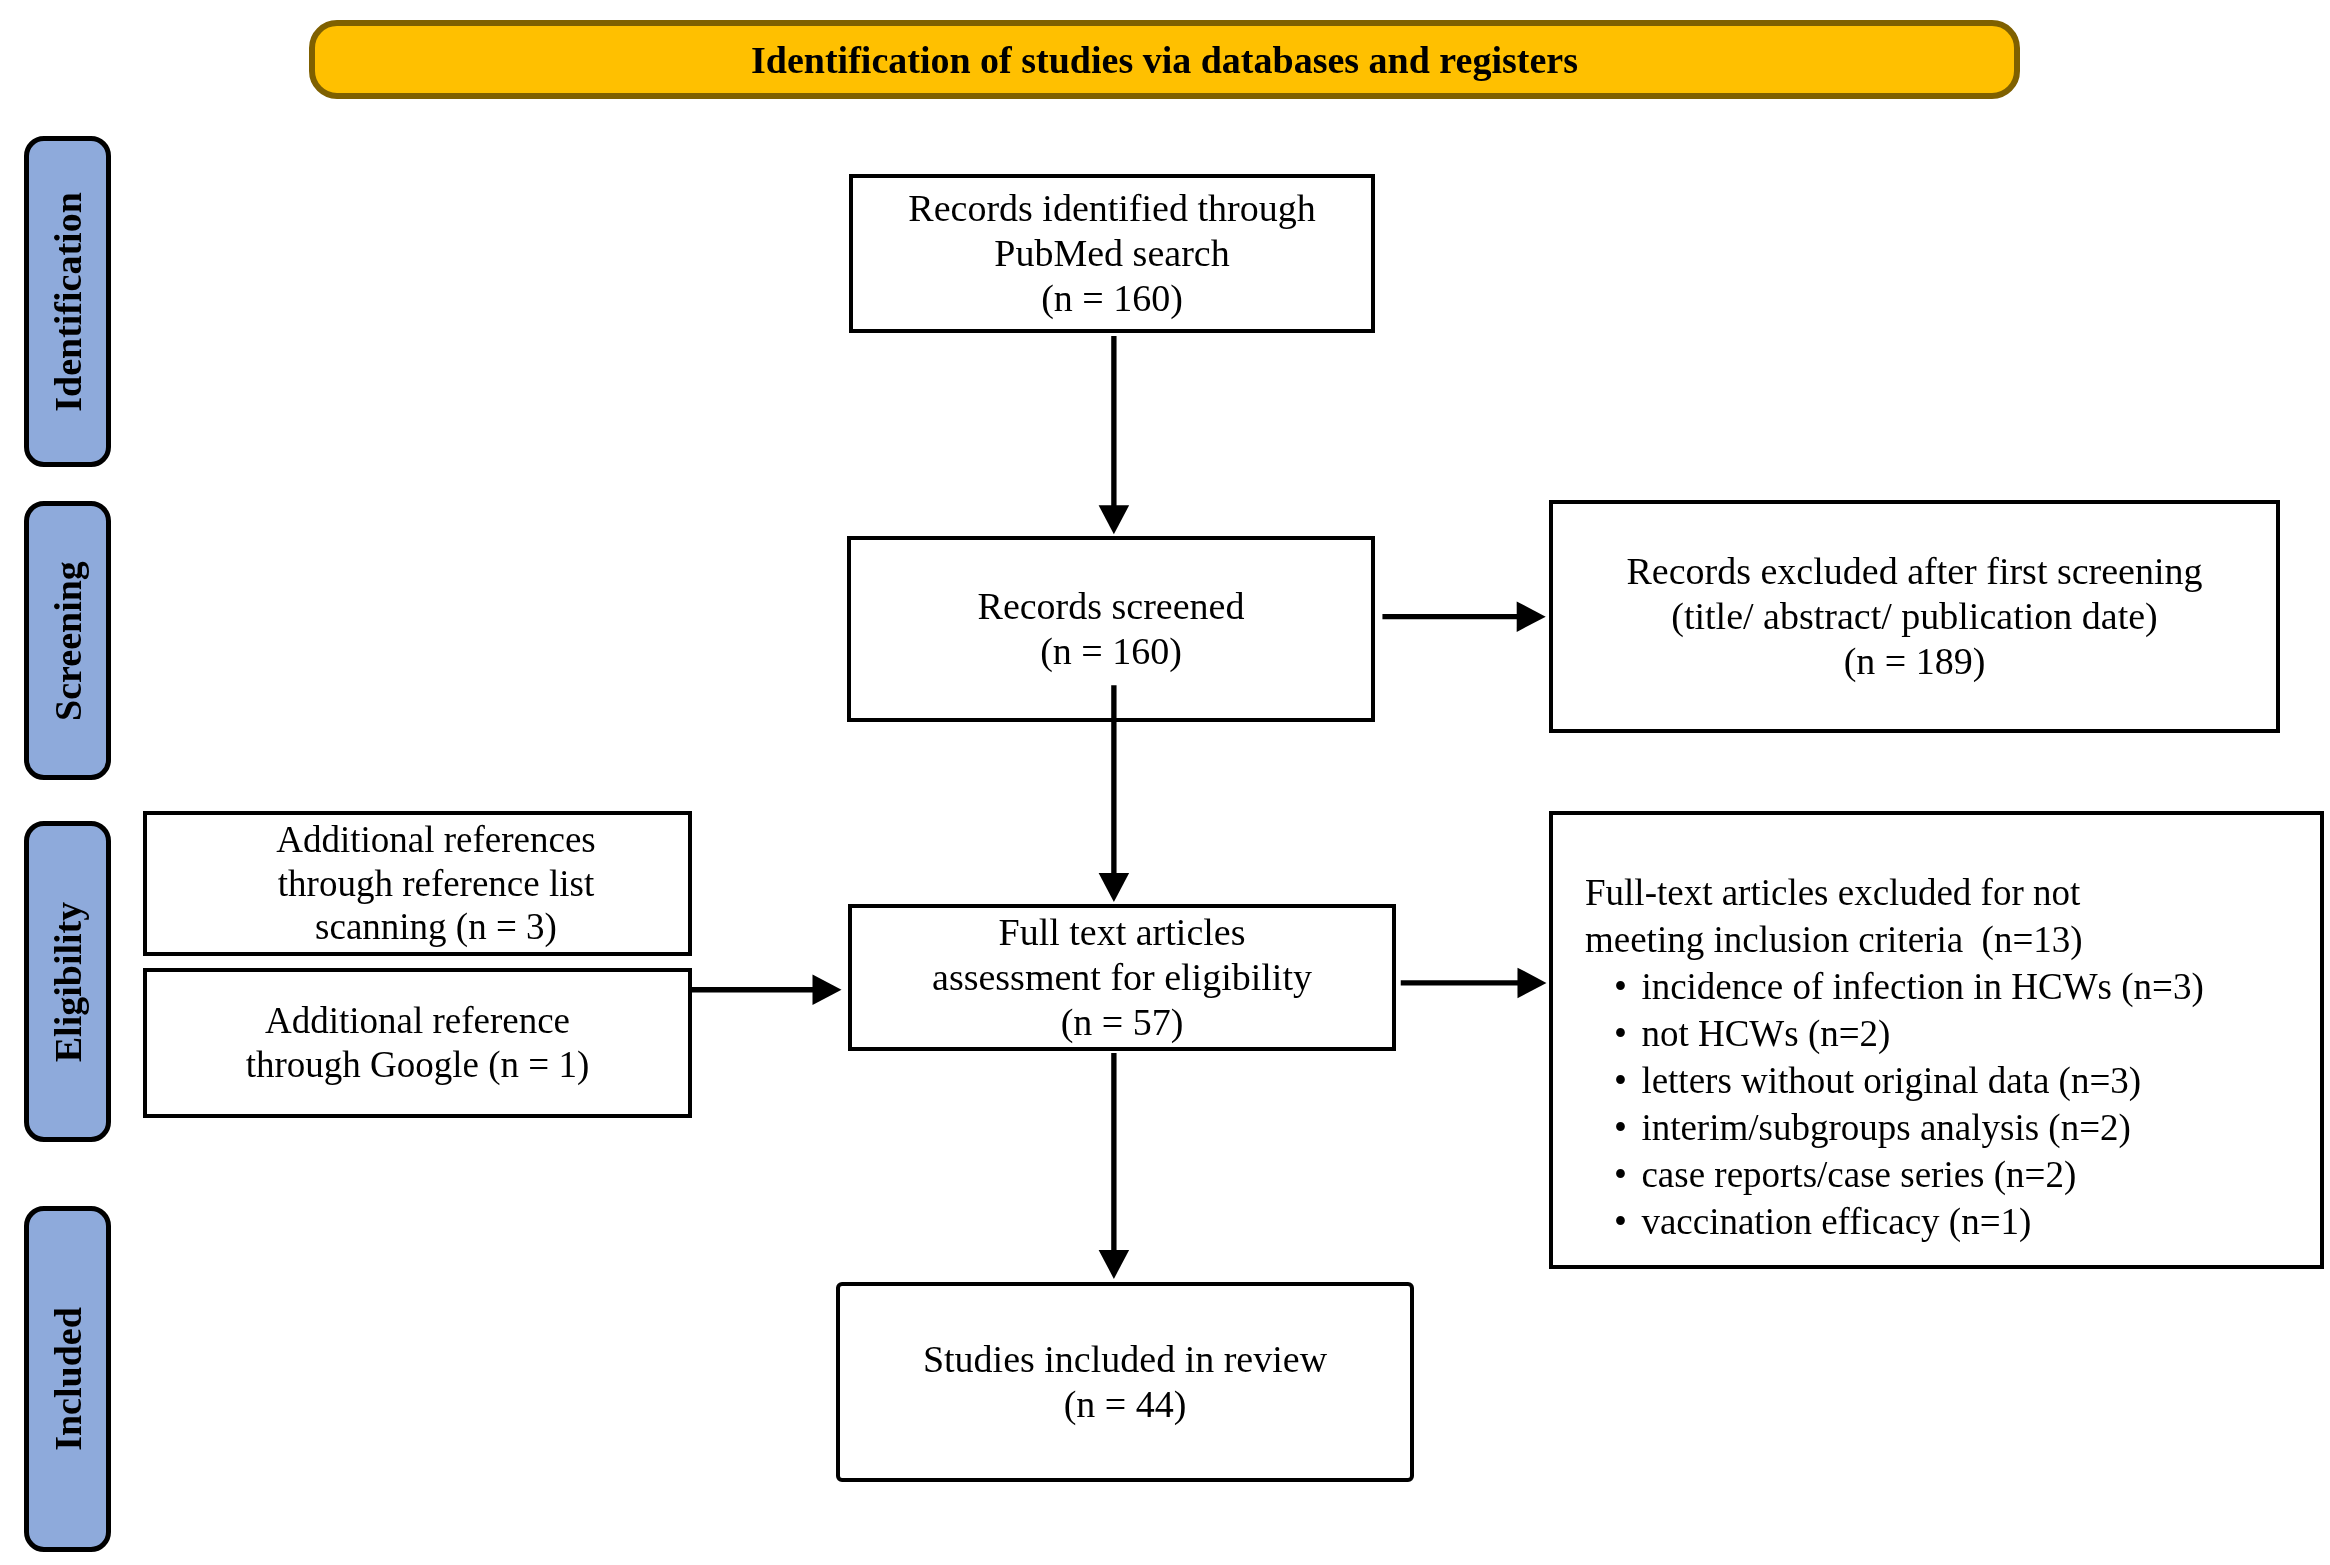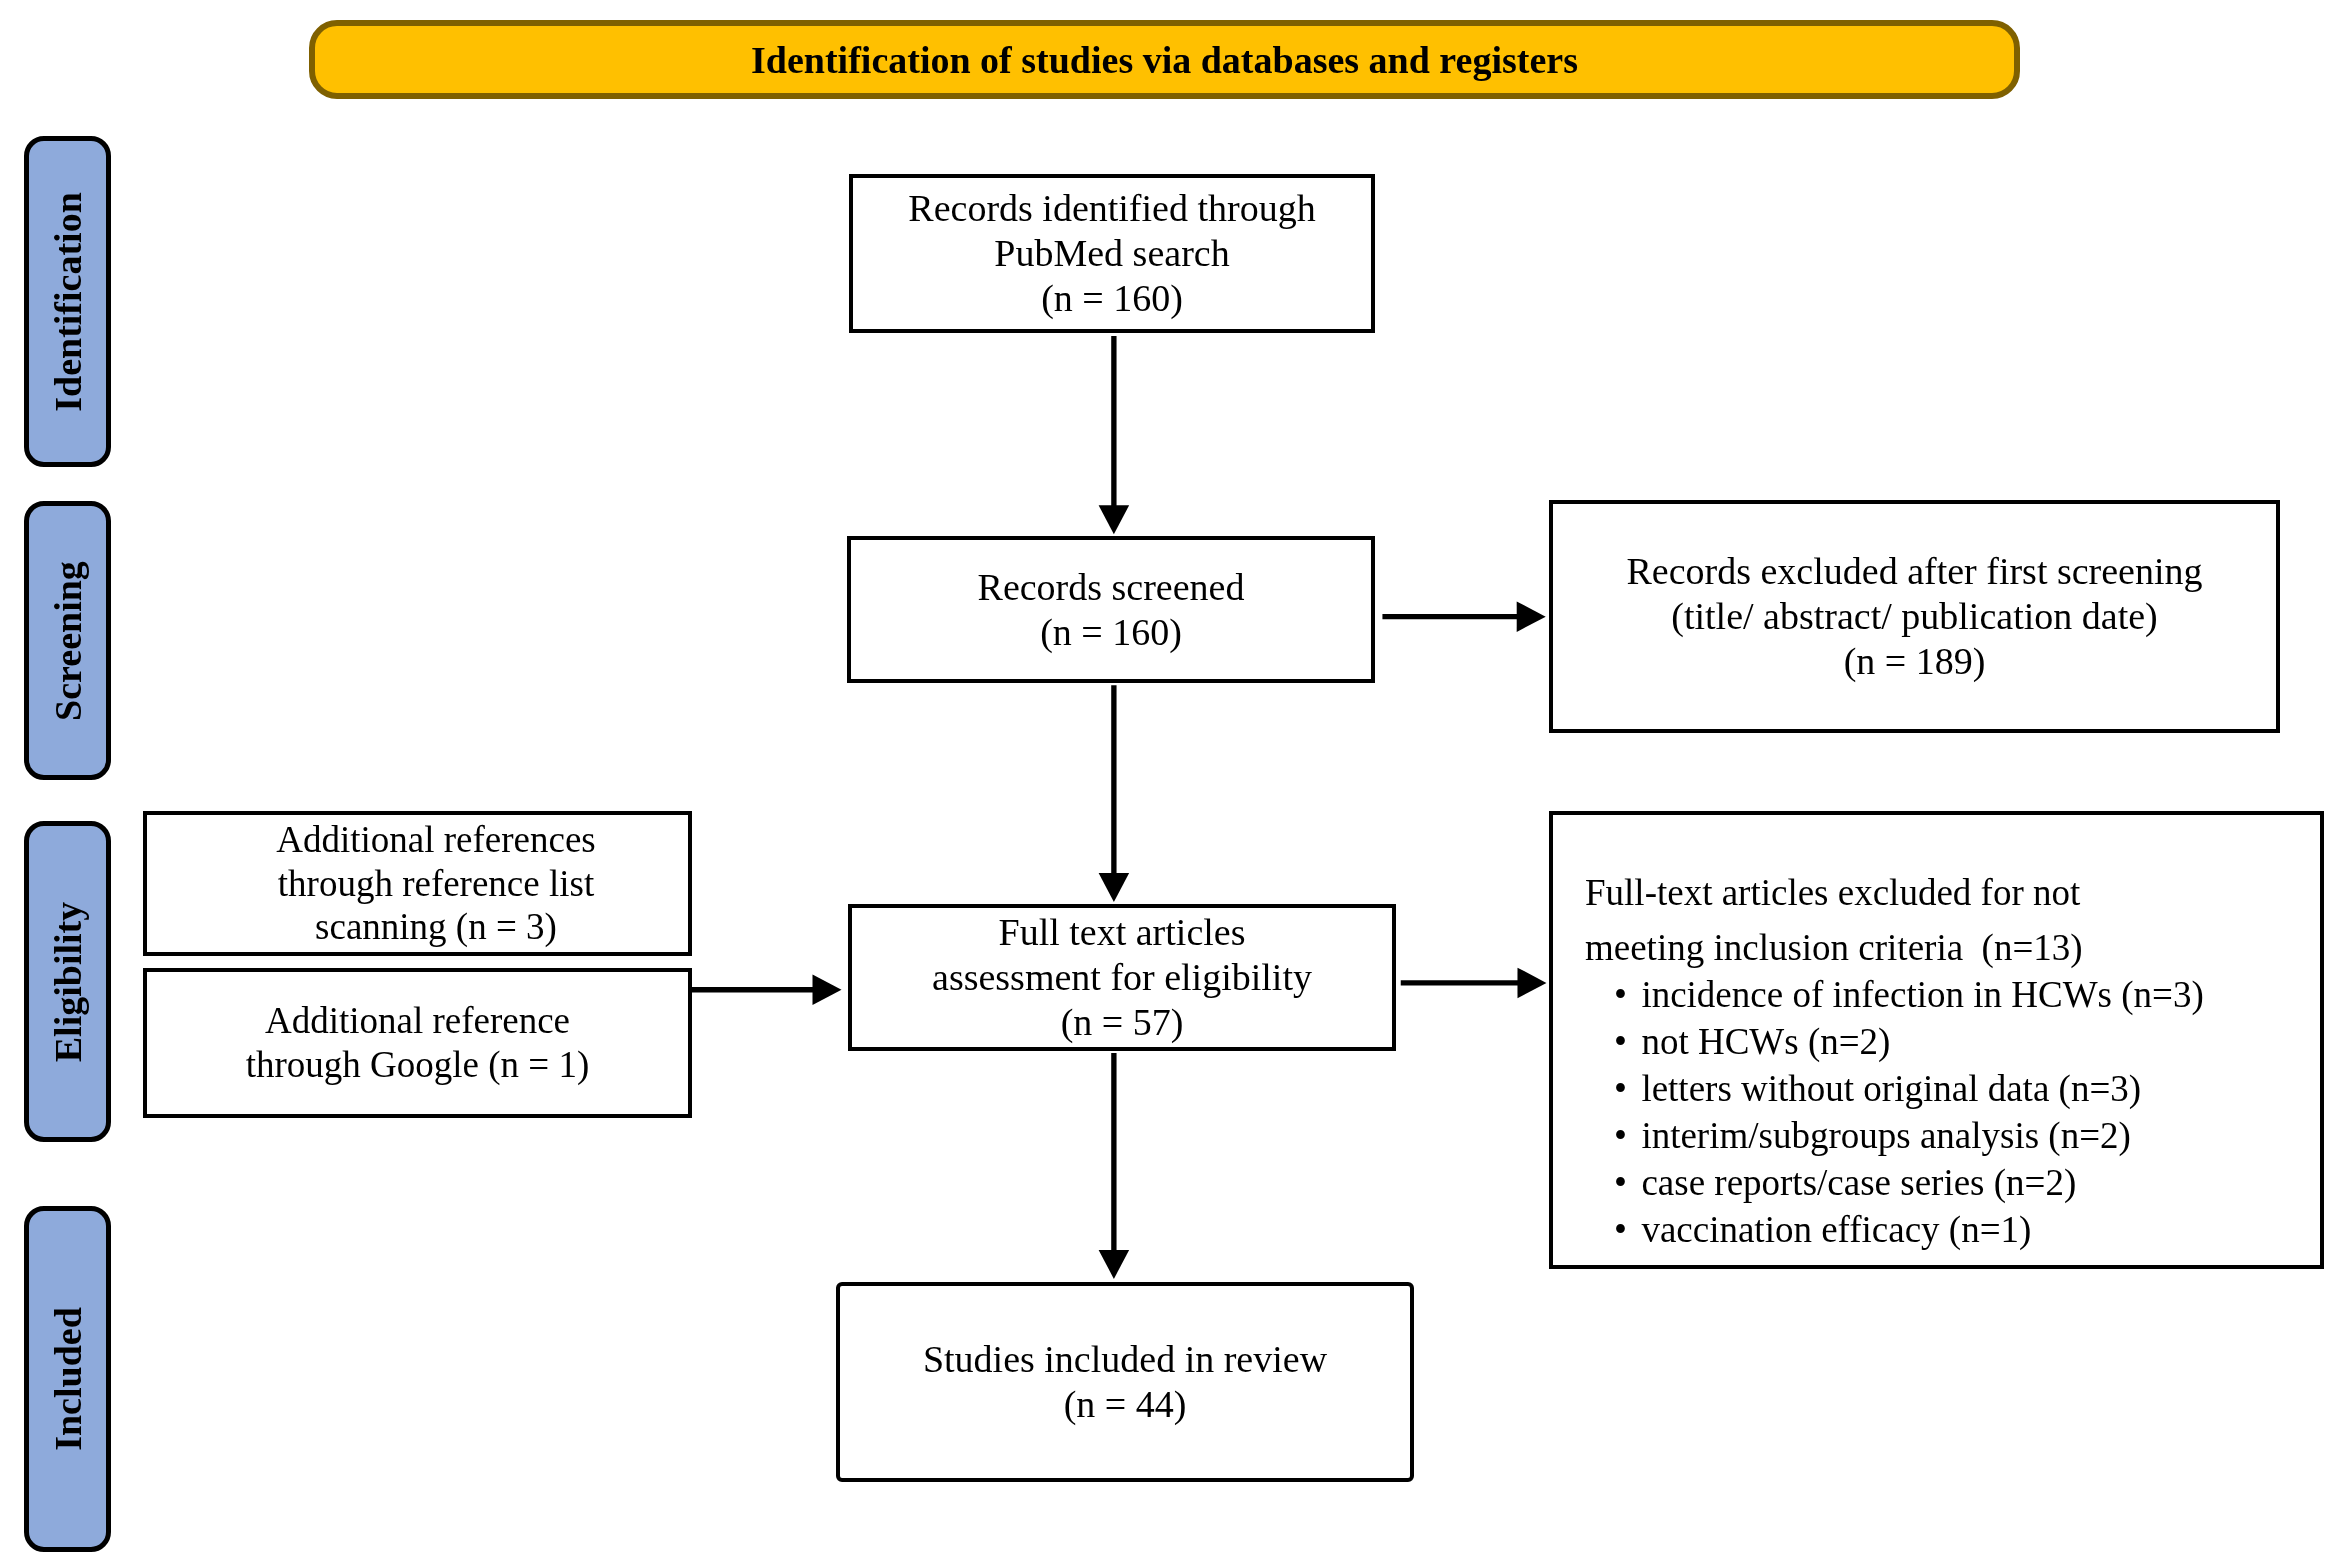--- a/index.html
+++ b/index.html
@@ -52,35 +52,35 @@
   .fbox {
     position: absolute;
     background: var(--box-fill);
     border: 4.6px solid #000;
     display: flex; flex-direction: column;
     align-items: center; justify-content: center;
     text-align: center;
     font-size: 38px; line-height: 1.18;
   }
   #box-records-identified   { left: 849px; top: 174px;  width: 526px;  height: 159px; }
-  #box-records-screened     { left: 847px; top: 536px;  width: 528px;  height: 147px; }
+  #box-records-screened     { left: 847px; top: 536px;  width: 528px;  height: 186px; }
   #box-records-excluded     { left: 1549px; top: 500px;  width: 731px;  height: 233px; }
   #box-additional-references{ left: 143px;  top: 811px; width: 549px;  height: 145px; font-size:37px;padding-left:37px;}
   #box-additional-google    { left: 143px;  top: 968px; width: 549px;  height: 150px; font-size:37px;justify-content:center;}
   #box-fulltext-assessment  { left: 848px; top: 904px; width: 548px;  height: 147px; }
   #box-studies-included     { left: 836px; top: 1282px; width: 578px;  height: 200px; border-radius: 6px; }
 
   #box-fulltext-excluded {
     left: 1549px; top: 811px; width: 775px; height: 458px;
     align-items: flex-start; justify-content: flex-start;
     text-align: left;
     padding: 55px 23px 0 32px;
     font-size: 37px; line-height: 1.27;
   }
-  #box-fulltext-excluded .pre { white-space: pre-wrap; margin-top: 8px; }
+  #box-fulltext-excluded .pre { white-space: pre-wrap; }
   .bullet-list { margin-left: 21.4px; }
   .bullet-item { padding-left: 35px; position: relative; }
   .bullet-item::before {
     content: "\2022";
     position: absolute; left: 7.6px; top: 0;
   }
 
   
   #arrows { position: absolute; left: 0; top: 0; width: 2330px; height: 1566px; pointer-events: none; }
   #arrows line { stroke: var(--line-color); stroke-width: 7px; }

